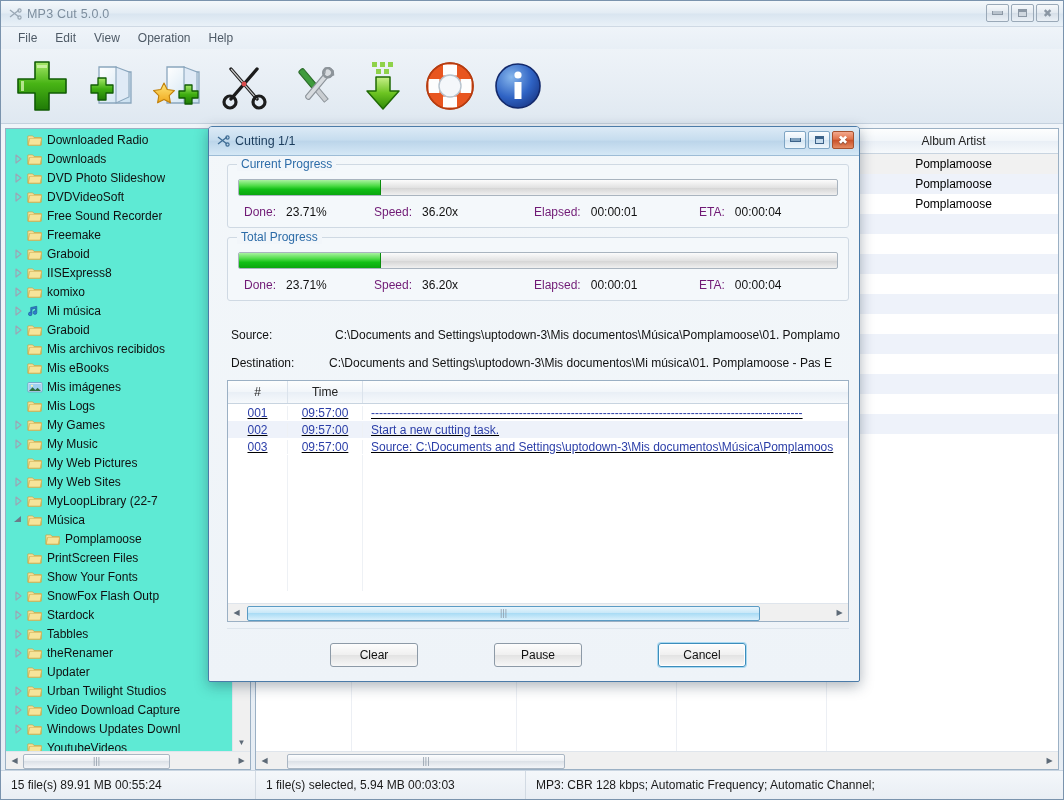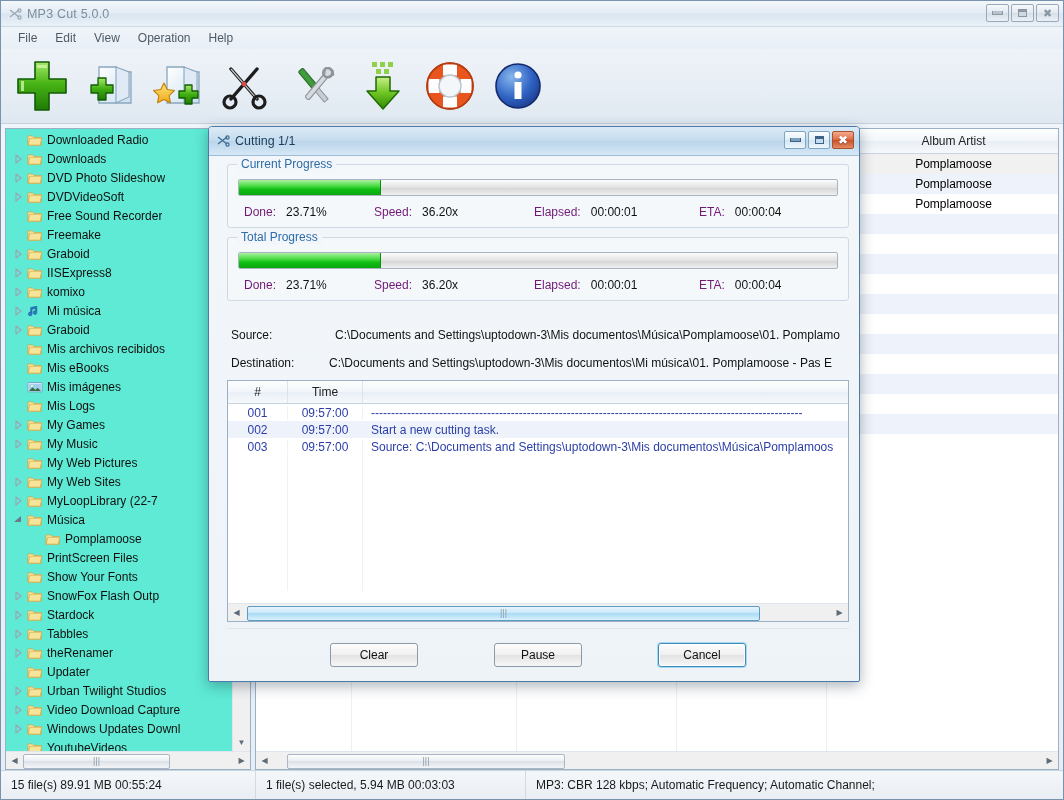--- a/index.html
+++ b/index.html
@@ -155,21 +155,21 @@
     flex:1 1 auto;min-height:0;border:1px solid #9bb0c4;background:#fff;margin-top:10px;
     display:flex;flex-direction:column;box-sizing:border-box;
   }
   .log-head{height:22px;flex:0 0 22px;display:flex;
     background:linear-gradient(180deg,#fdfefe 0%,#f2f6fa 48%,#e9eff6 52%,#f6f9fc 100%);
     border-bottom:1px solid #c8d4e0;font-size:12px;}
   .lhc{display:flex;align-items:center;justify-content:center;border-right:1px solid #dbe3ec;box-sizing:border-box;color:#222;}
   .lhc.n{width:60px;flex:0 0 60px;}
   .lhc.t{width:75px;flex:0 0 75px;}
   .lhc.d{flex:1 1 auto;justify-content:flex-start;padding-left:8px;border-right:none;}
-  .log-body{flex:1 1 auto;overflow:hidden;position:relative;}
+  .log-body{flex:1 1 auto;overflow:hidden;position:relative;text-decoration:underline;}
   .logrow{height:17px;display:flex;align-items:center;font-size:12px;color:#2b3ea8;white-space:nowrap;}
   .logrow.alt{background:#eef2fa;}
   .lr-n{width:60px;flex:0 0 60px;text-align:center;border-right:1px solid #eef1f5;box-sizing:border-box;}
   .lr-t{width:75px;flex:0 0 75px;text-align:center;border-right:1px solid #eef1f5;box-sizing:border-box;}
   .lr-d{flex:1 1 auto;padding-left:8px;overflow:hidden;}
   .log-empty{height:17px;display:flex;}
   .le-n{width:60px;flex:0 0 60px;border-right:1px solid #eef1f5;box-sizing:border-box;}
   .le-t{width:75px;flex:0 0 75px;border-right:1px solid #eef1f5;box-sizing:border-box;}
   .dlg-foot{height:52px;flex:0 0 52px;display:flex;align-items:center;justify-content:center;gap:76px;
     border-top:1px solid #dde5ed;margin-top:6px;}

